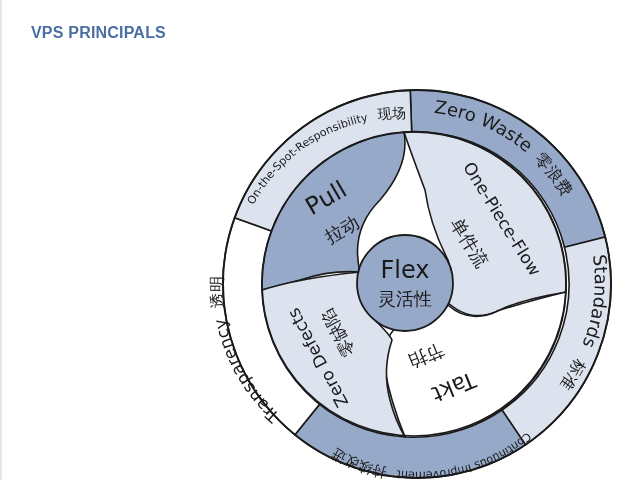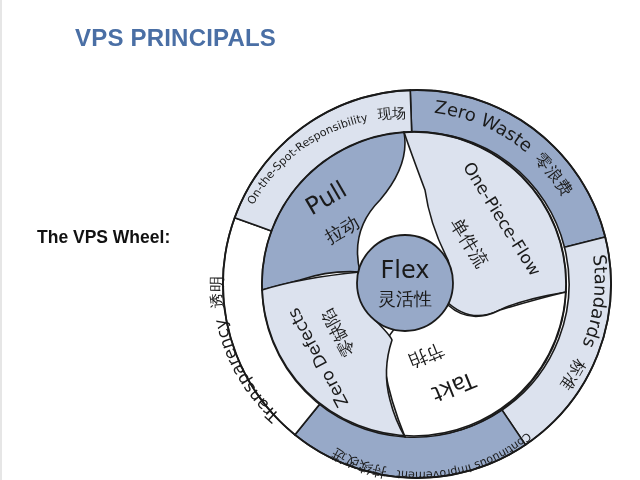--- a/index.html
+++ b/index.html
@@ -6,42 +6,41 @@
   body {
     width: 640px; height: 480px; overflow: hidden; position: relative;
     background: #ffffff;
     font-family: "Liberation Sans", sans-serif;
   }
   .left-edge {
     position: absolute; left: 0; top: 0; width: 2px; height: 480px; background: #e6e6e6;
   }
   .slide-title {
     position: absolute; left: 31px; top: 24px;
-    font-size: 24px; font-weight: bold; color: #4a6fa5; letter-spacing: 0.2px; margin-left: 44px;
+    font-size: 16px; font-weight: bold; color: #4a6fa5; letter-spacing: 0.2px;
   }
   .subtitle {
     position: absolute; left: 37px; top: 226px;
     font-size: 17.5px; font-weight: bold; color: #111111; line-height: 22px;
   }
   .wheel {
     position: absolute; left: 0; top: 0; width: 640px; height: 480px;
   }
   .wheel text {
     font-family: "DejaVu Sans", sans-serif; fill: #1a1a1a;
   }
 </style>
 </head>
 <body>
 
 <div class="left-edge"></div>
 
 <div class="slide-title">VPS PRINCIPALS</div>
 
 <div class="subtitle">
-  <div>The VPS Wheel:</div>
 </div>
 
 <svg class="wheel" viewBox="0 0 640 480" xmlns="http://www.w3.org/2000/svg">
   <defs>
     <path id="arc-zw" d="M 420 112 A 172 172 0 0 1 583 248"></path>
     <path id="arc-std" d="M 590 240 A 172 172 0 0 1 530 415"></path>
     <path id="arc-ci" d="M 535 425 A 165 165 0 0 1 300 420"></path>
     <path id="arc-tr" d="M 300 430 A 172 172 0 0 1 240 210"></path>
     <path id="arc-ots1" d="M 238 208 A 178 178 0 0 1 405 106"></path>
     <path id="arc-ots2" d="M 250 212 A 166 166 0 0 1 405 118"></path>

